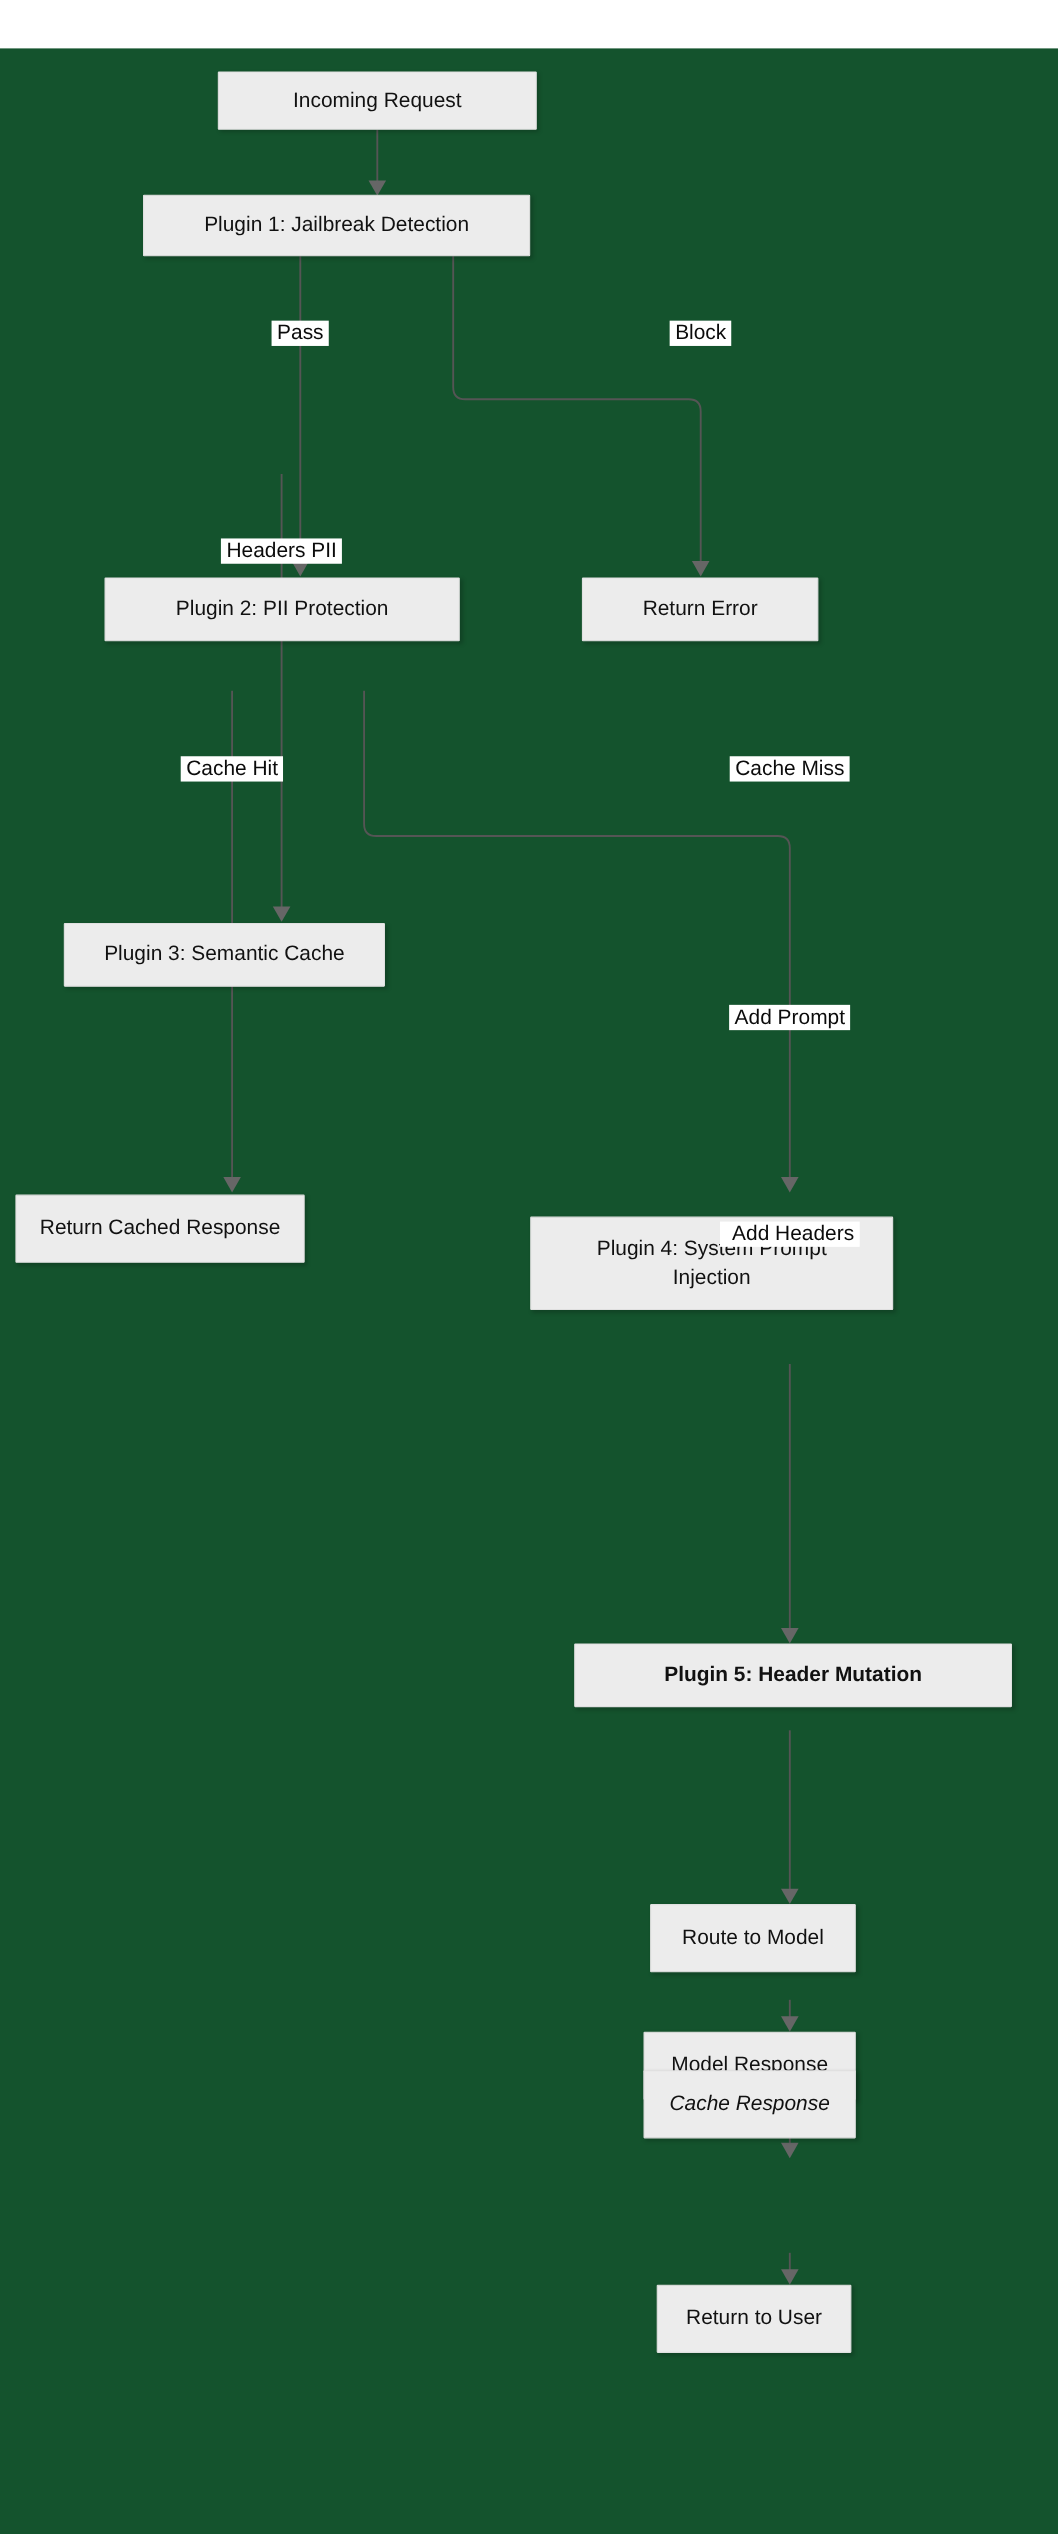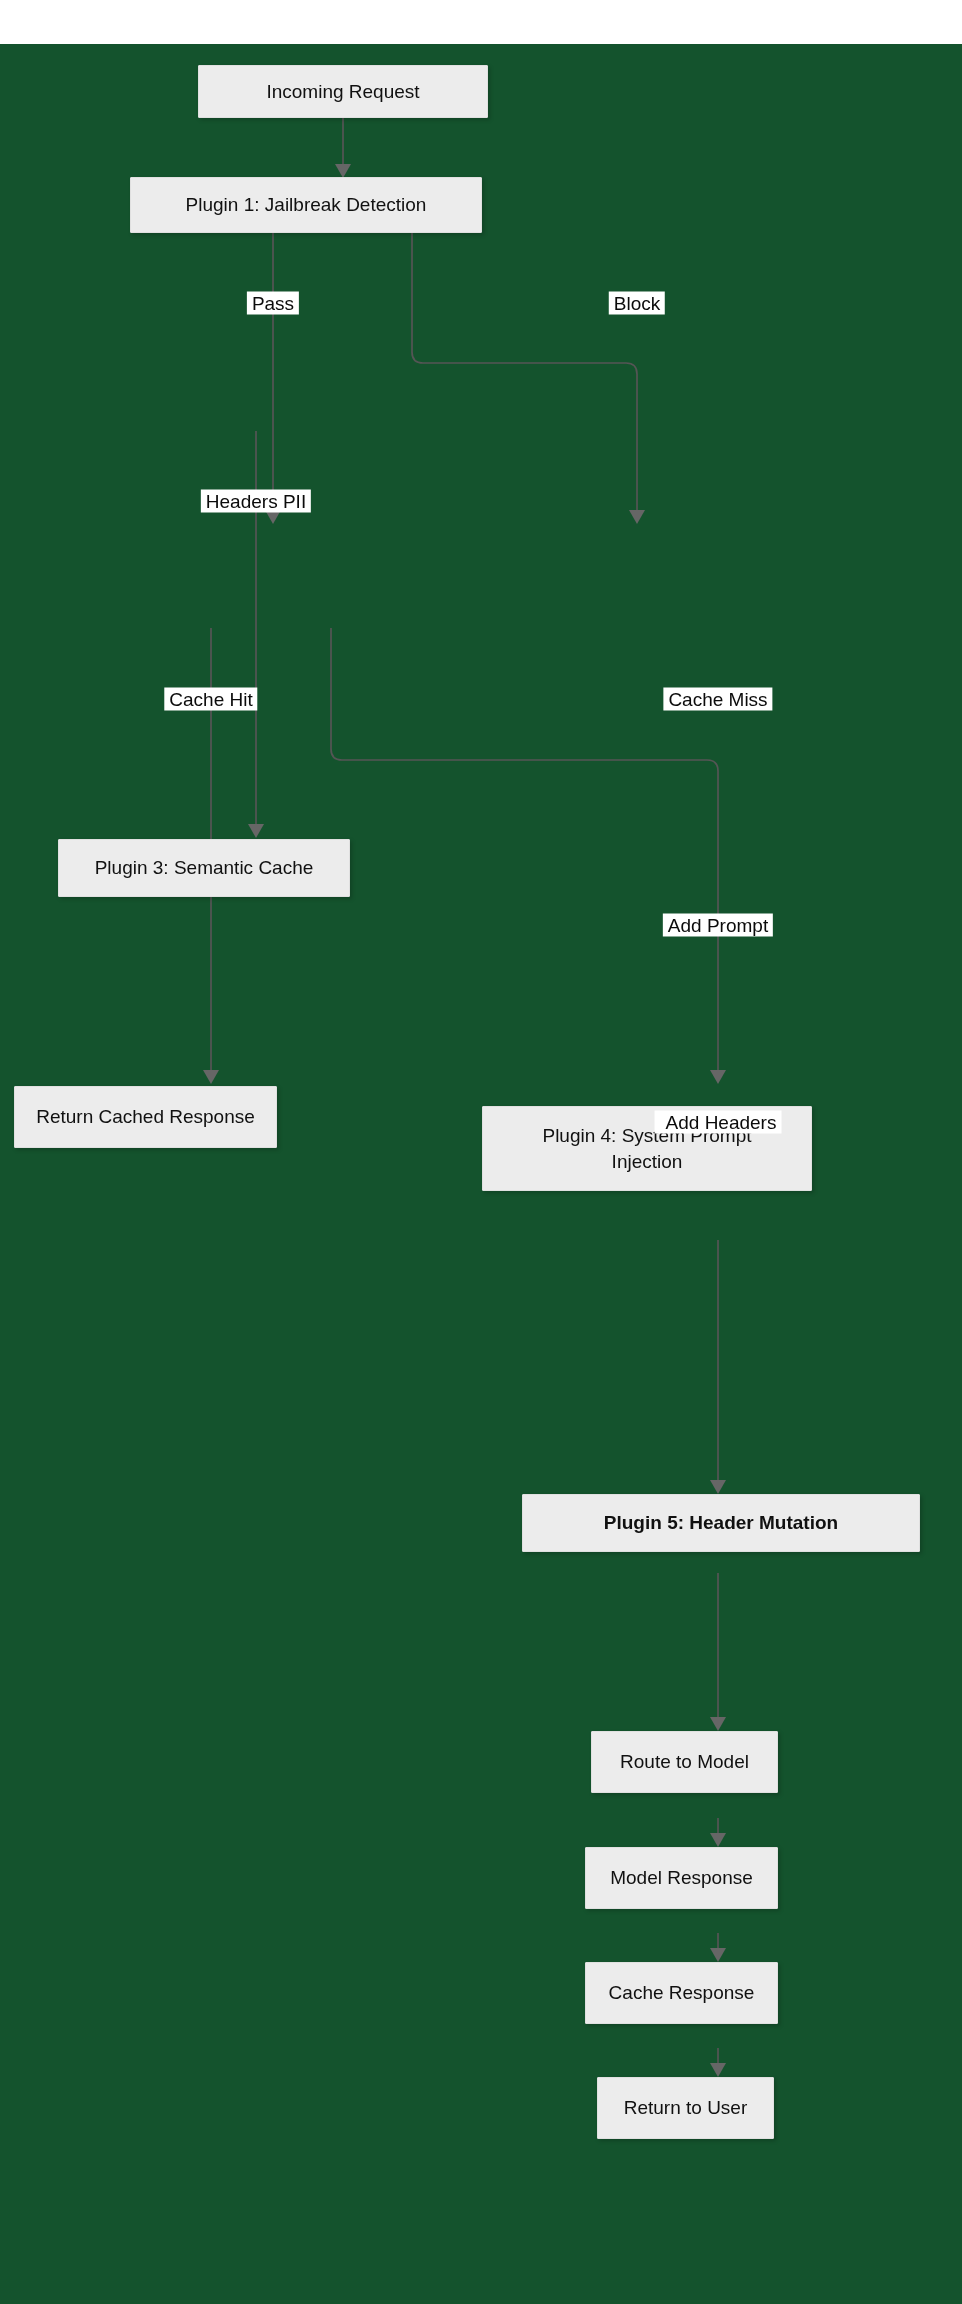--- a/index.html
+++ b/index.html
@@ -137,21 +137,27 @@
   </svg>
 
   <div class="node" style="left:198px; top:21px; width:290px; height:53px;">
     <span>Incoming Request</span>
   </div>
 
   <div class="node" style="left:130px; top:133px; width:352px; height:56px;">
     <span>Plugin 1: Jailbreak Detection</span>
   </div>
 
-
+  <div class="node" style="left:529px; top:481px; width:215px; height:58px;">
+    <span>Return Error</span>
+  </div>
+
+  <div class="node" style="left:95px; top:481px; width:323px; height:58px;">
+    <span>Plugin 2: PII Protection</span>
+  </div>
 
   <div class="node" style="left:58px; top:795px; width:292px; height:58px;align-items:center;">
     <span>Plugin 3: Semantic Cache</span>
   </div>
 
   <div class="node" style="left:14px; top:1042px; width:263px; height:62px;">
     <span>Return Cached Response</span>
   </div>
 
   <div class="node" style="left:482px; top:1062px; width:330px; height:85px;">
@@ -164,21 +170,21 @@
   </div>
 
   <div class="node" style="left:591px; top:1687px; width:187px; height:62px;">
     <span>Route to Model</span>
   </div>
 
   <div class="node" style="left:585px; top:1803px; width:193px; height:62px;">
     <span>Model Response</span>
   </div>
 
-  <div class="node" style="left:585px; top:1918px; width:193px; height:62px;">
+  <div class="node" style="left:585px; top:1838px; width:193px; height:62px;font-style:italic;">
     <span>Cache Response</span>
   </div>
 
   <div class="node" style="left:597px; top:2033px; width:177px; height:62px;">
     <span>Return to User</span>
   </div>
 
   <div class="edge-label" style="left:273px; top:259px;">Pass</div>
 
   <div class="edge-label" style="left:637px; top:259px;">Block</div>

